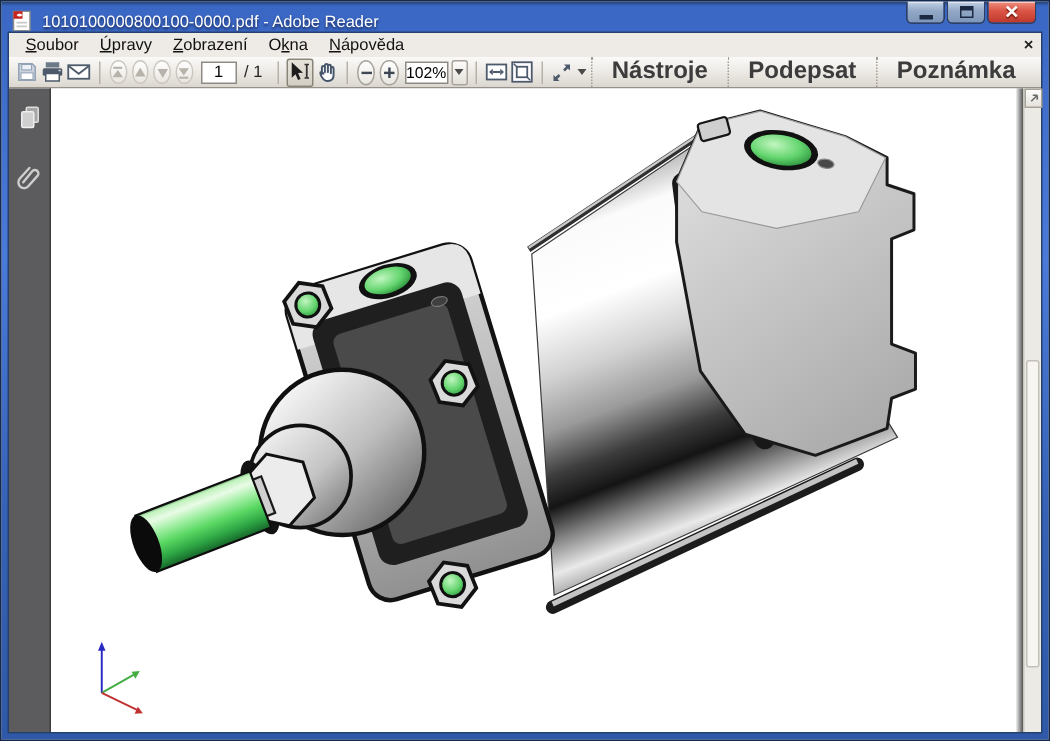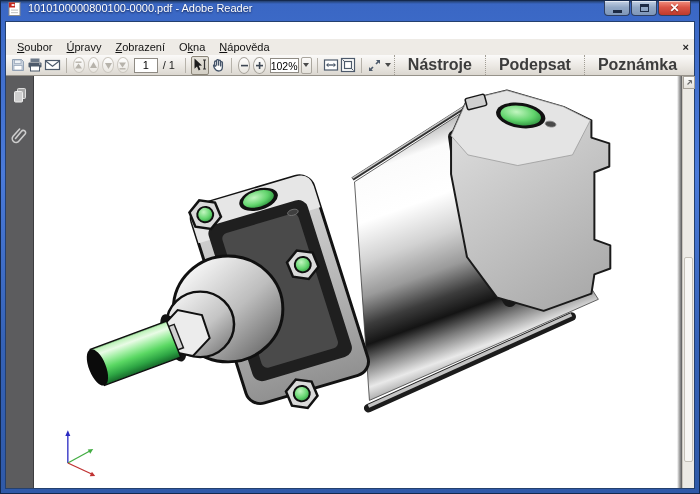--- a/index.html
+++ b/index.html
@@ -3,39 +3,39 @@
 <meta charset="utf-8">
 <style>
   * { box-sizing: border-box; margin: 0; padding: 0; }
   html,body { width:700px; height:494px; overflow:hidden; font-family:"Liberation Sans", sans-serif; }
 
   .window{ position:relative; width:700px; height:494px;
     background:linear-gradient(180deg,#24406e 0px,#3a67c4 3px,#4a7ada 35%,#3562b6 70%,#2f59a8 100%);
     border:1px solid #14294e; }
 
   
-  .titlebar{ position:absolute; top:0; left:0; right:0; height:21px; display:flex; align-items:flex-start; padding:1px 6px 1px 7px; }
+  .titlebar{ position:absolute; top:0; left:0; right:0; height:21px; display:flex; align-items:flex-end; padding:1px 6px 1px 7px; }
   .app-icon{ width:14px; height:14px; flex:0 0 auto; }
   .title-text{ color:#fff; font-size:11px; margin-left:6px; text-shadow:0 1px 2px rgba(0,10,40,.75); white-space:nowrap; }
   .win-controls{ position:absolute; top:0; right:8px; display:flex; gap:1px; }
   .win-btn{ height:15px; border:1px solid #2e3f62; border-top:none; border-radius:0 0 4px 4px;
     display:flex; align-items:center; justify-content:center;
     background:linear-gradient(180deg,#c4d2e6,#92a8c6 45%,#7e96b8); box-shadow:inset 0 1px 0 rgba(255,255,255,.55); }
   .win-btn.min,.win-btn.max{ width:26px; }
   .win-btn.close{ width:33px; background:linear-gradient(180deg,#f1907f,#da5546 45%,#bf3a2c); }
   .glyph-min{ width:9px; height:3px; background:#1c2a44; margin-top:6px; }
   .glyph-max{ width:9px; height:8px; border:1px solid #1c2a44; border-top:3px solid #1c2a44; background:transparent; }
   .glyph-close{ color:#fff; font-size:12px; font-weight:bold; line-height:1; text-shadow:0 1px 1px #7c1d12; }
 
   
   .client{ position:absolute; left:5px; right:5px; top:21px; bottom:5px; background:#fff;
     display:flex; flex-direction:column; box-shadow:0 0 0 1px #24406e; }
 
   
-  .menubar{ height:16px; background:#eeebe6; display:flex; align-items:center; padding-left:4px; font-size:11px; color:#111; flex:0 0 auto;margin-top:17px; }
+  .menubar{ height:16px; background:#eeebe6; display:flex; align-items:center; padding-left:4px; font-size:11px; color:#111; flex:0 0 auto; }
   .menu-item{ padding:1px 7px; cursor:default; white-space:nowrap; }
   .menu-item u{ text-underline-offset:1px; }
   .menu-close{ margin-left:auto; margin-right:5px; font-size:11px; font-weight:bold; color:#222; line-height:1; cursor:default; }
 
   
   .toolbar{ height:21px; flex:0 0 auto; background:linear-gradient(180deg,#fbfaf9,#ebe8e3 55%,#dbd7d0);
     border-bottom:1px solid #96928a; display:flex; align-items:center; padding:0 4px; gap:1px; }
   .tbtn{ width:21px; height:19px; display:flex; align-items:center; justify-content:center; border-radius:2px; }
   .sep{ width:1px; height:15px; background:#b6b2aa; margin:0 4px; flex:0 0 auto; }
   .navbtn{ width:16px; height:16px; border-radius:50%; border:1px solid #ccc8c0;

